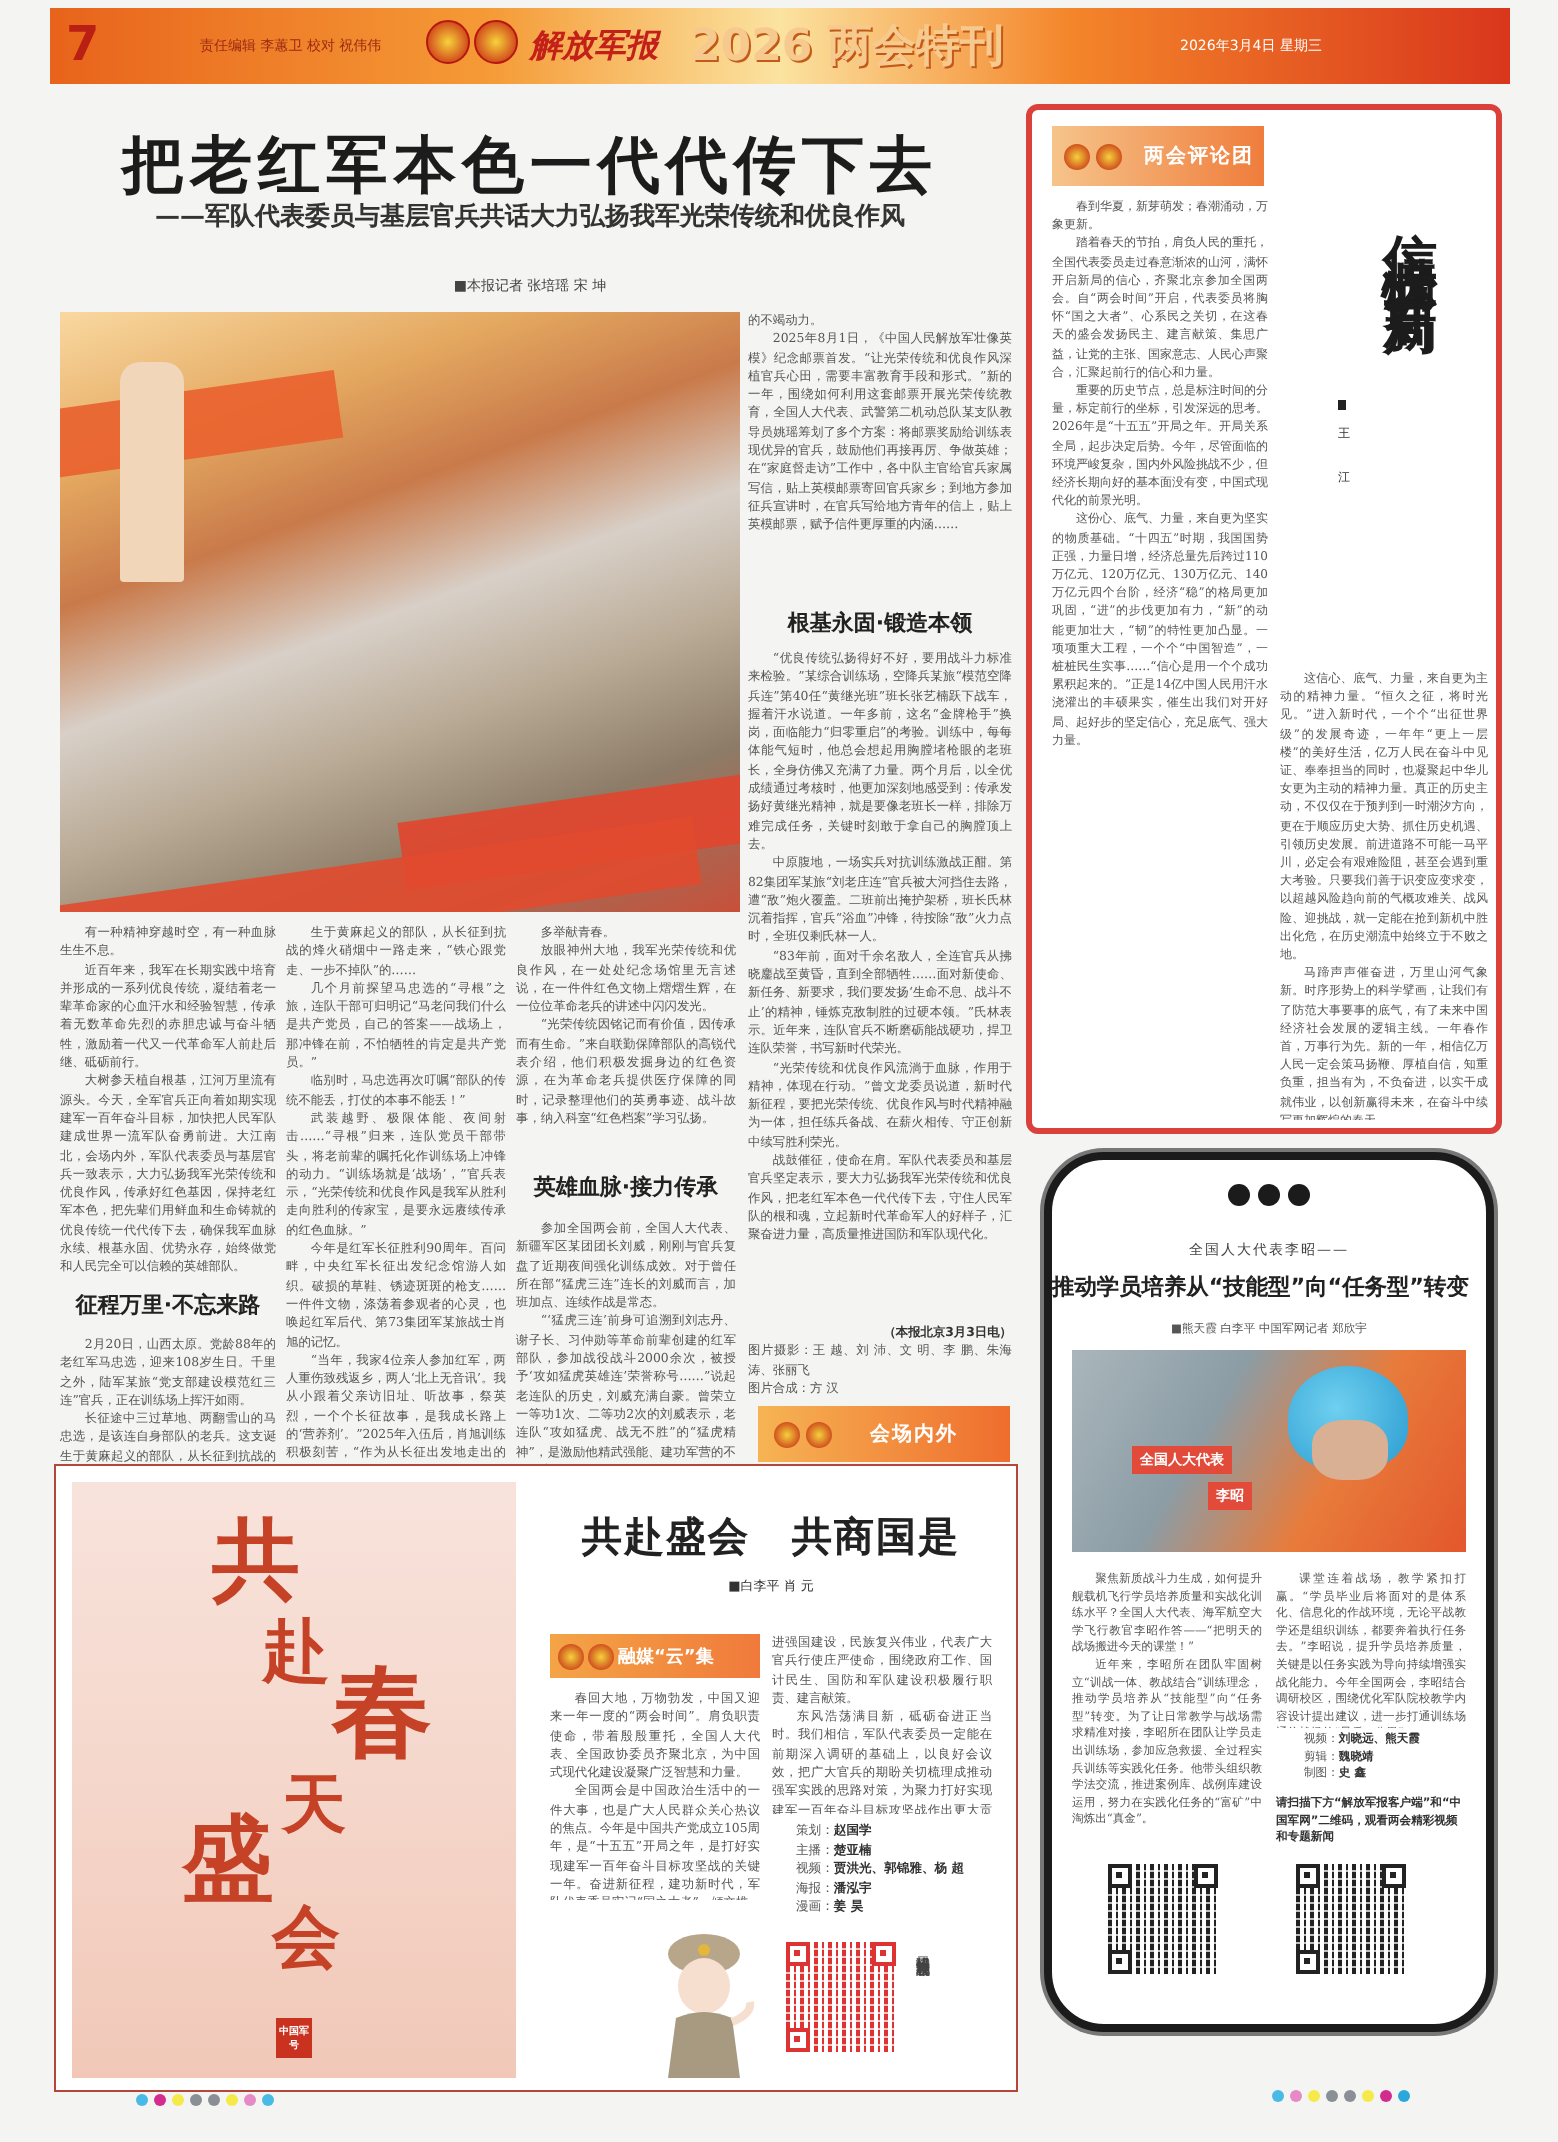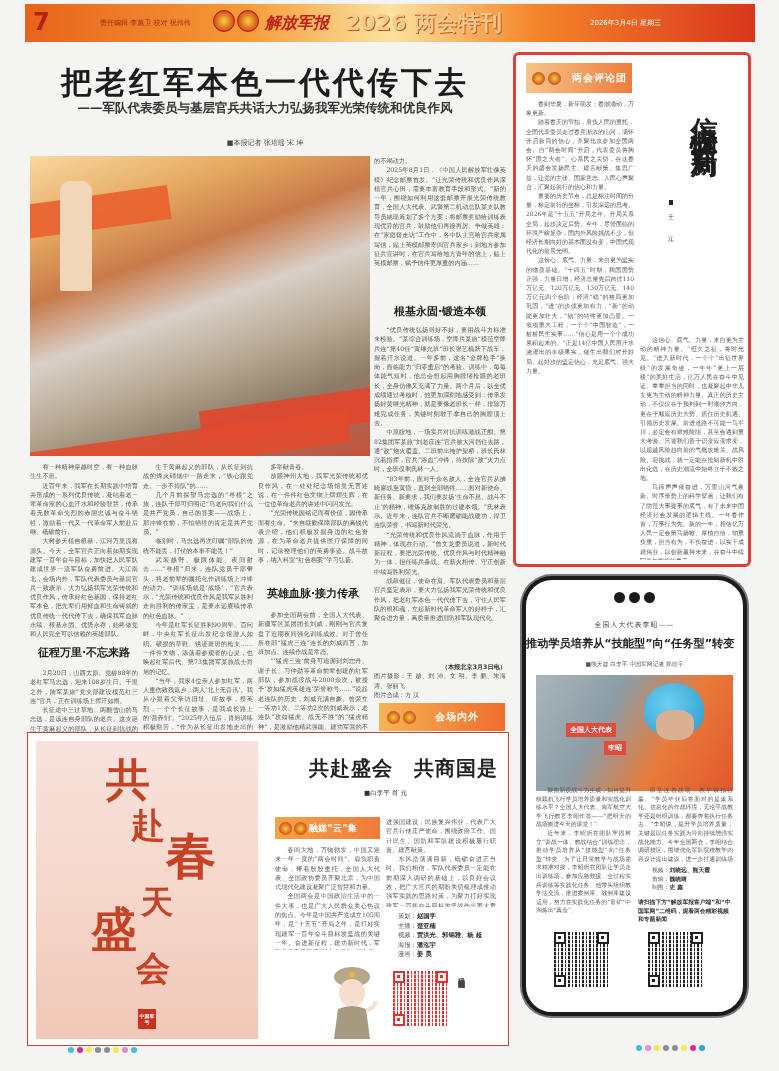--- a/index.html
+++ b/index.html
@@ -20,21 +20,21 @@
 .col{position:absolute;font-size:6.2px;line-height:9.3px;color:#555;text-align:justify}
 .col p{text-indent:2em}
 .section-title{position:absolute;font:bold 11px "DejaVu Sans",sans-serif;color:#222;text-align:center}
 .hall-banner{position:absolute;left:379px;top:703px;width:126px;height:28px;background:linear-gradient(90deg,#f6b454,#ef6d2d);display:flex;align-items:center;padding-left:8px;gap:3px}
 .hall-banner .lbl{font:bold 10px "DejaVu Sans",sans-serif;color:#fff;margin-left:16px;letter-spacing:1px}
 .mini-emb{width:13px;height:13px;border-radius:50%;background:radial-gradient(#f5d13c,#c11b11)}
 .bottom-box{position:absolute;left:27px;top:732px;width:482px;height:314px;border:1.5px solid #b4463a;background:#fff}
 .poster{position:absolute;left:8px;top:8px;width:222px;height:298px;background:linear-gradient(180deg,#f8e3dc 0%,#f5d7cb 50%,#f1c8b8 100%)}
 .poster .cal{position:absolute;color:#c54227;font:bold 40px "DejaVu Serif",serif}
 .poster .seal{position:absolute;left:102px;top:268px;width:18px;height:20px;background:#c8321e;color:#fff;font:bold 5px "DejaVu Sans",sans-serif;display:flex;align-items:center;justify-content:center;text-align:center}
-.bb-title{position:absolute;left:245px;top:22px;width:225px;text-align:right;font:bold 20px "DejaVu Serif",serif;color:#222;letter-spacing:1px}
+.bb-title{position:absolute;left:245px;top:22px;width:225px;text-align:center;font:bold 20px "DejaVu Serif",serif;color:#222;letter-spacing:1px}
 .bb-byline{position:absolute;left:245px;top:56px;width:225px;text-align:center;font:6.5px "DejaVu Serif",serif}
 .cloud-banner{position:absolute;left:247px;top:84px;width:105px;height:22px;background:linear-gradient(90deg,#f4a446,#f07a3b);display:flex;align-items:center;padding-left:4px;gap:2px}
 .cloud-banner .lbl{font:bold 9px "DejaVu Sans",sans-serif;color:#fff;}
 .credits{position:absolute;font-size:6.3px;line-height:9.6px;color:#555}
 .credits b{color:#333;font-family:"DejaVu Sans",sans-serif}
 .qr{position:absolute;background:
  repeating-linear-gradient(0deg,transparent 0 3px,rgba(255,255,255,.7) 3px 4px),
  repeating-linear-gradient(90deg,#222 0 2px,#fff 2px 4px,#222 4px 5px,#fff 5px 7px);}
 .qr .finder{position:absolute;width:12px;height:12px;border:2.5px solid #222;background:#fff}
 .qr .finder::after{content:"";position:absolute;left:2px;top:2px;width:3px;height:3px;background:#222}
@@ -46,21 +46,21 @@
 .comment-banner{position:absolute;left:10px;top:8px;width:106px;height:30px;background:linear-gradient(90deg,#f6c48a,#ef7d3c);display:flex;align-items:center;padding-left:6px;gap:3px}
 .comment-banner .lbl{font:bold 10px "DejaVu Sans",sans-serif;color:#fff;margin-left:8px;letter-spacing:1px}
 .comment-title{position:absolute;left:170px;top:40px;writing-mode:vertical-rl;font:bold 27px "DejaVu Sans",sans-serif;color:#1c1c1c;letter-spacing:6px}
 .comment-author{position:absolute;left:150px;top:145px;writing-mode:vertical-rl;font:6px "DejaVu Serif",serif;color:#333;letter-spacing:10px}
 .comment-author::before{content:"";display:inline-block;width:4px;height:5px;background:#222;margin-bottom:4px}
 .phone{position:absolute;left:522px;top:576px;width:225px;height:440px;border:4px solid #1b1b1b;border-radius:30px;background:#fff;box-shadow:0 0 0 2px #777}
 .phone .cam{position:absolute;top:12px;width:11px;height:11px;border-radius:50%;background:#1b1b1b}
 .phone-kicker{position:absolute;left:0;top:40px;width:100%;text-align:center;font:7px "DejaVu Serif",serif;color:#444;letter-spacing:1px}
 .phone-title{position:absolute;left:0;top:56px;width:100%;font:bold 11.2px "DejaVu Sans",sans-serif;color:#222}
 .phone-byline{position:absolute;left:0;top:80px;width:100%;text-align:center;font:5.8px "DejaVu Serif",serif;color:#555}
-.phone-photo{position:absolute;left:10px;top:95px;width:197px;height:116px;background:linear-gradient(120deg,#aab6bb 0%,#8c9da6 35%,#e87b3b 65%,#e3572c 100%);overflow:hidden}
+.phone-photo{position:absolute;left:10px;top:95px;width:197px;height:101px;background:linear-gradient(120deg,#aab6bb 0%,#8c9da6 35%,#e87b3b 65%,#e3572c 100%);overflow:hidden}
 .phone-photo .helmet{position:absolute;left:108px;top:8px;width:60px;height:52px;border-radius:50% 50% 40% 40%;background:radial-gradient(circle at 40% 40%,#6fd0f0,#2a9bd0)}
 .phone-photo .face{position:absolute;left:120px;top:35px;width:38px;height:30px;border-radius:40%;background:#d9b094}
 .phone-photo .tag{position:absolute;background:#e24a3a;color:#fff;font:bold 7px "DejaVu Sans",sans-serif;padding:2px 4px}
 .reg{position:absolute;display:flex;gap:3px}
 .reg span{width:6px;height:6px;border-radius:50%}
 </style>
 </head>
 <body>
 
 <div class="masthead">

